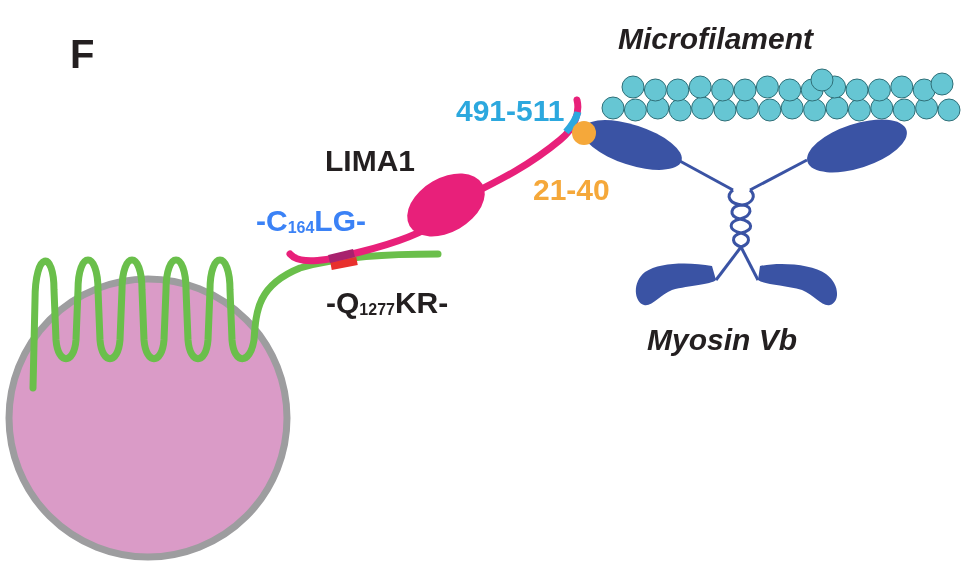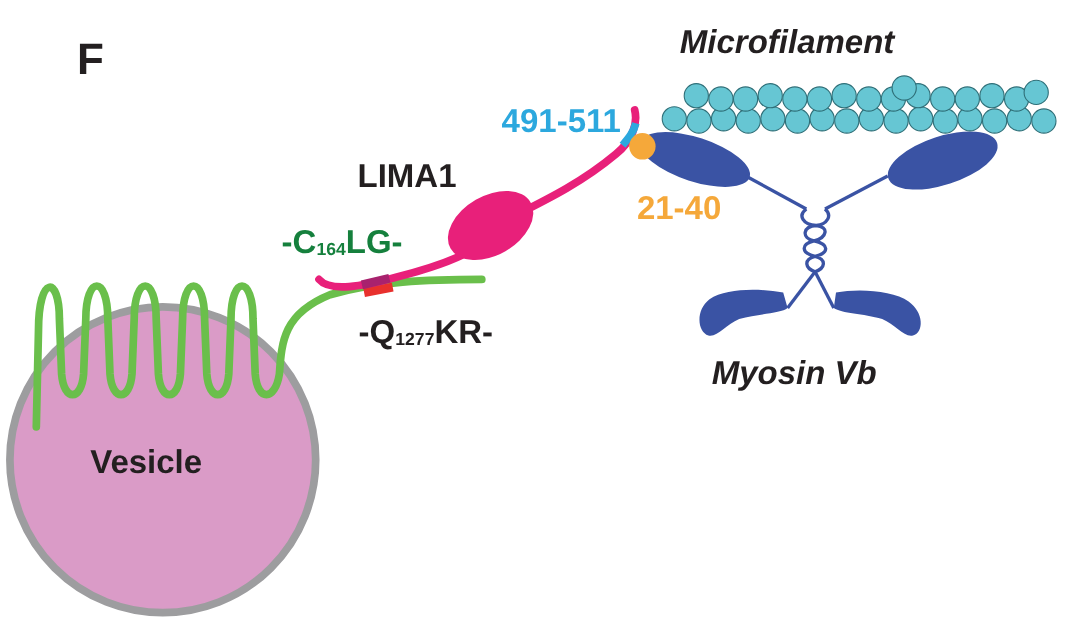--- a/index.html
+++ b/index.html
@@ -86,19 +86,18 @@
         <circle cx="901.8" cy="87" r="11" fill="#66c6d3" stroke="#2f6f78" stroke-width="1"></circle>
         <circle cx="924.2" cy="90" r="11" fill="#66c6d3" stroke="#2f6f78" stroke-width="1"></circle>
         <circle cx="822" cy="80" r="11" fill="#66c6d3" stroke="#2f6f78" stroke-width="1"></circle>
         <circle cx="942" cy="84" r="11" fill="#66c6d3" stroke="#2f6f78" stroke-width="1"></circle>
       </g>
   </svg>
 
   <div class="lbl panel" style="color: rgb(35, 31, 32);">F</div>
   <div class="lbl big" id="lbl-microfilament" style="color: rgb(35, 31, 32); font-style: italic;">Microfilament</div>
   <div class="lbl big" id="lbl-lima1" style="color: rgb(35, 31, 32);">LIMA1</div>
-  <div class="lbl big" id="lbl-clg" style="color: #15803d;"><span>-C</span><span class="sub">164</span><span>LG-</span></div>
+  <div class="lbl big" id="lbl-clg" style="color: #3b82f6;"><span>-C</span><span class="sub">164</span><span>LG-</span></div>
   <div class="lbl big" id="lbl-qkr" style="color: rgb(35, 31, 32); margin-left: 12px;"><span>-Q</span><span class="sub">1277</span><span>KR-</span></div>
   <div class="lbl big" id="lbl-myosin" style="color: rgb(35, 31, 32);">Myosin Vb</div>
-  <div class="lbl big" id="lbl-vesicle" style="color: rgb(35, 31, 32);">Vesicle</div>
   <div class="lbl" id="lbl-491" style="color: rgb(44, 168, 222);">491-511</div>
-  <div class="lbl" id="lbl-2140" style="color: rgb(245, 168, 58); margin-left: 46px;">21-40</div>
+  <div class="lbl" id="lbl-2140" style="color: rgb(245, 168, 58);">21-40</div>
 </div>
 
 </body></html>

